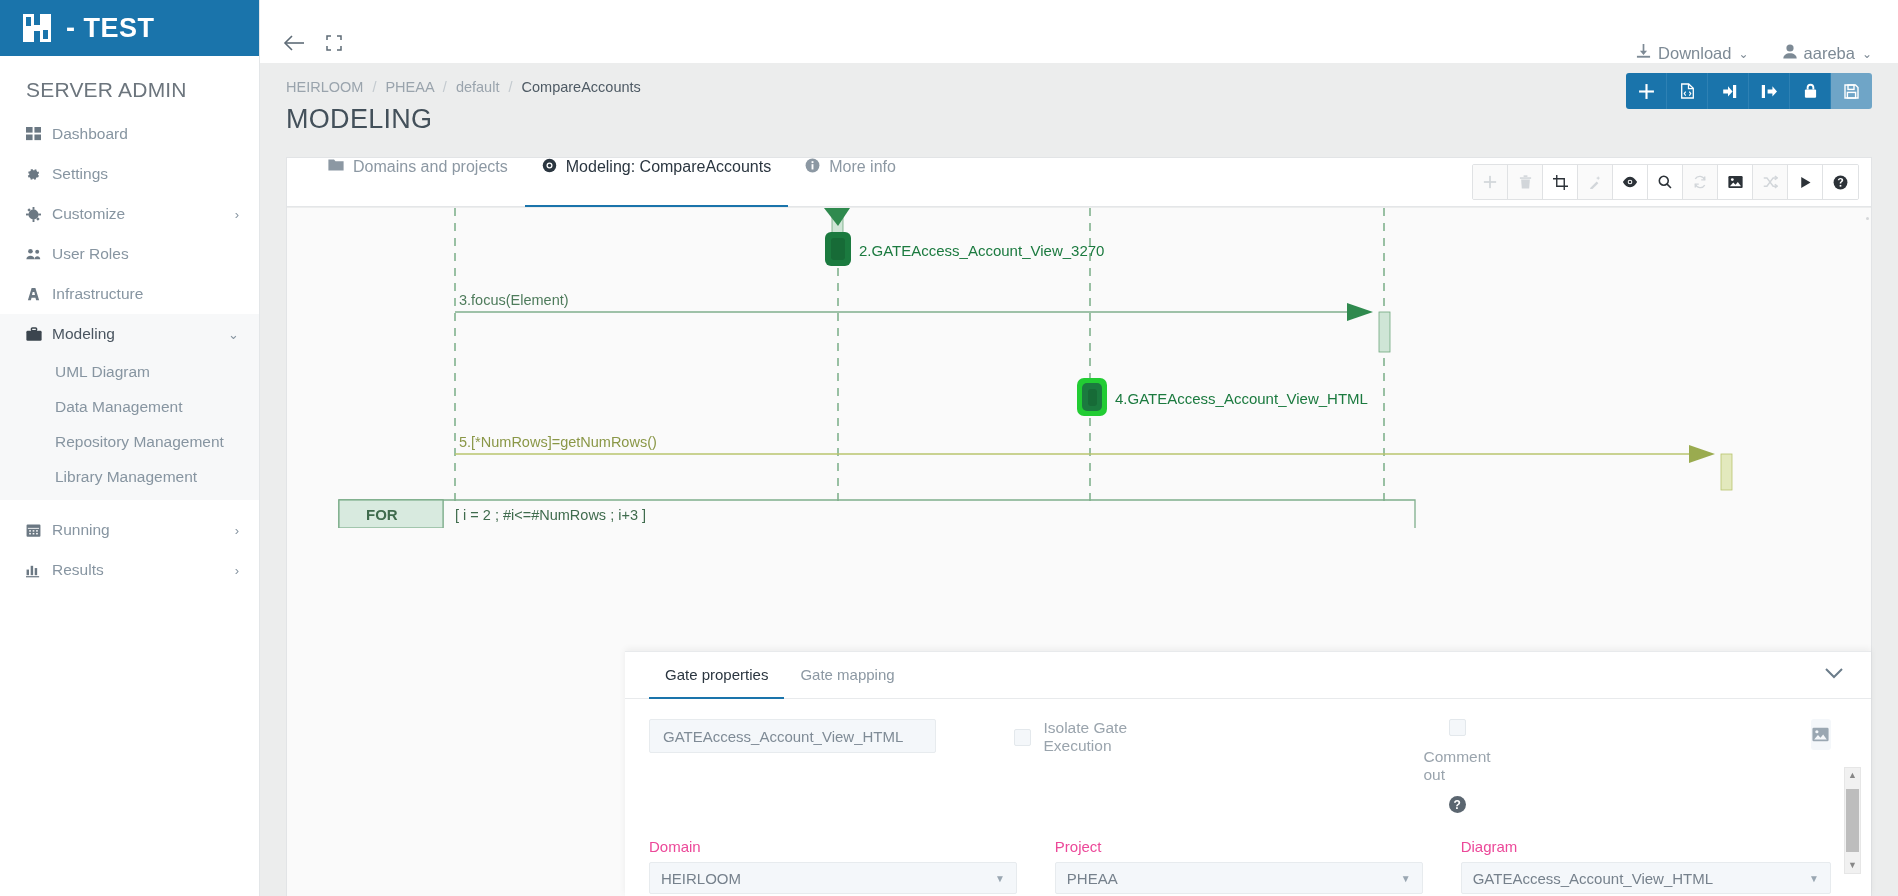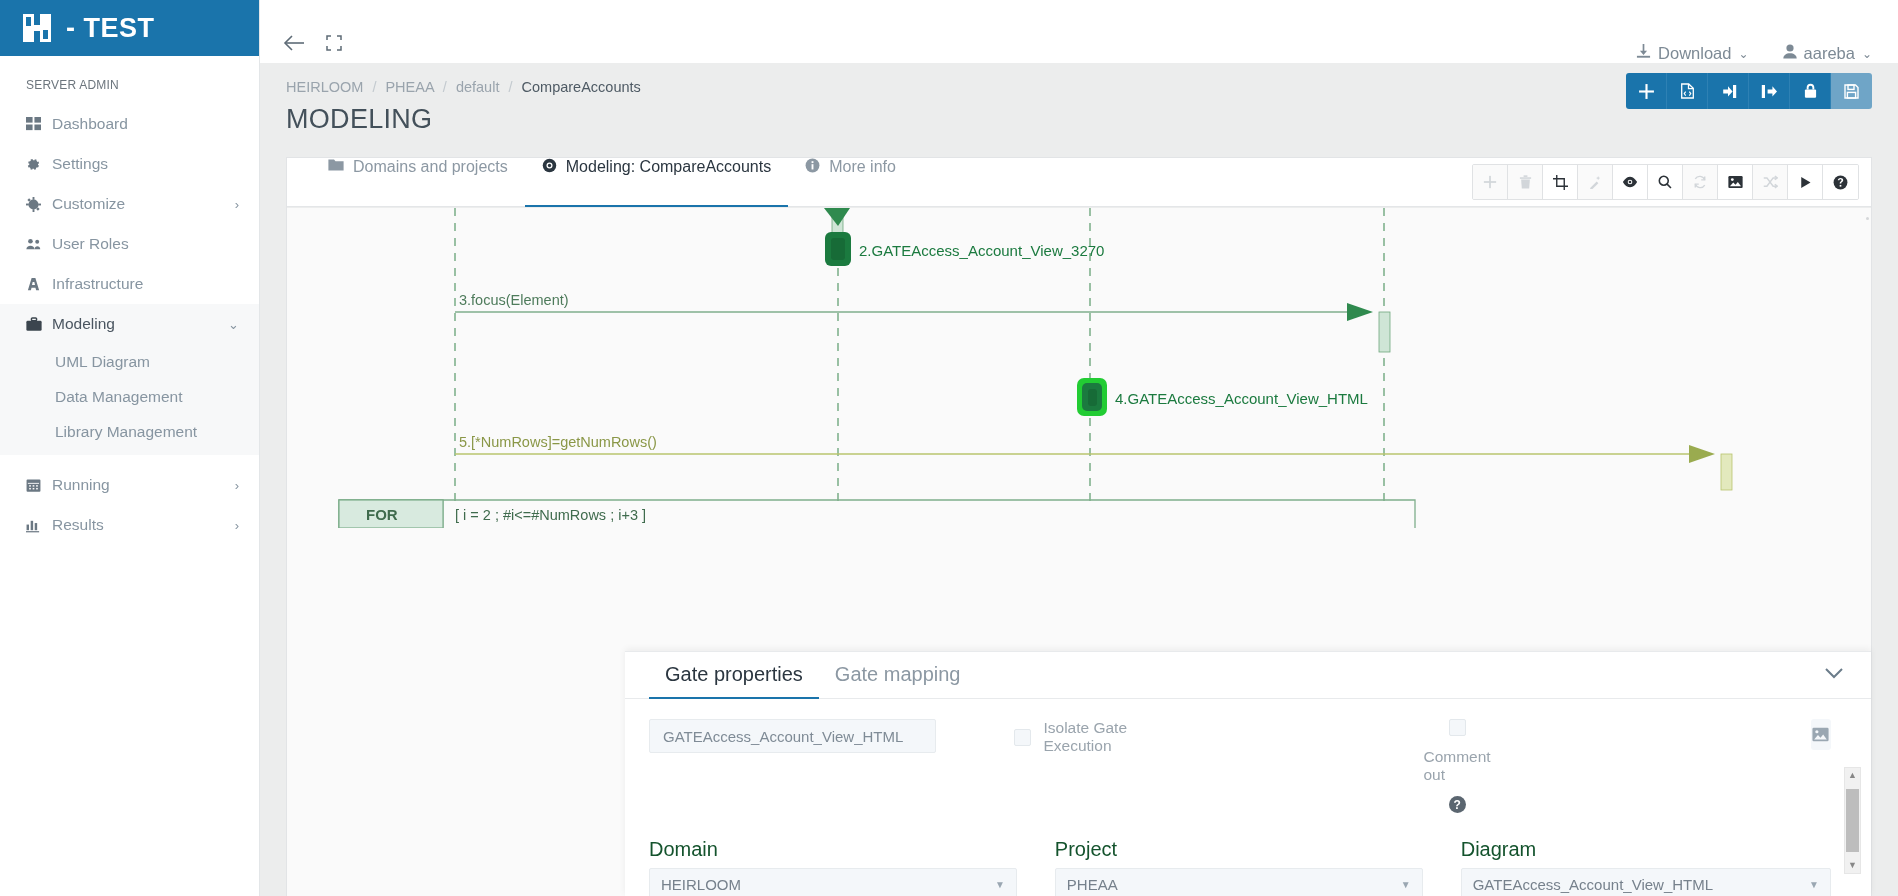--- a/index.html
+++ b/index.html
@@ -21,21 +21,21 @@
     display: flex; flex-direction: column;
   }
   .brand {
     height: 56px; background: #1a74ab; color: #fff;
     display: flex; align-items: center; padding-left: 22px; gap: 14px;
   }
   .brand-logo { width: 30px; height: 30px; position: relative; flex: 0 0 30px; }
   .brand-logo svg { display: block; }
   .brand-title { font-size: 27px; font-weight: bold; letter-spacing: .5px; }
   .side-heading {
-    padding: 22px 0 12px 26px; font-size: 12px; color: #6c757d; letter-spacing: .2px;
+    padding: 22px 0 12px 26px; font-size: 21px; color: #6c757d; letter-spacing: .2px;
   }
   .nav-item {
     display: flex; align-items: center; height: 40px;
     padding: 0 20px 0 26px; color: #8795a1; font-size: 15.5px; cursor: pointer;
     position: relative;
   }
   .nav-item .ic { width: 26px; flex: 0 0 26px; display: flex; align-items: center; color: #6b7883; }
   .nav-item .lbl { flex: 1 1 auto; }
   .nav-item .chev { color: #8795a1; font-size: 13px; line-height: 1; }
   .nav-item.active { background: #f7f8f9; color: #4a5560; }
@@ -130,21 +130,21 @@
     background: #fff; border-top: 1px solid #e8eaec;
     box-shadow: 0 -2px 7px rgba(0,0,0,.06);
     display: flex; flex-direction: column;
   }
   .props-tabs {
     height: 47px; flex: 0 0 47px; display: flex; align-items: stretch;
     padding-left: 24px; position: relative;
     border-bottom: 1px solid #e8eaec;
   }
   .ptab {
-    display: flex; align-items: center; padding: 0 16px; font-size: 20px;
+    display: flex; align-items: center; padding: 0 16px; font-size: 15px;
     color: #8c98a3; cursor: pointer; border-bottom: 2px solid transparent; margin-bottom: -1px;
   }
   .ptab.active { color: #2b3640; border-bottom-color: #1a74ab; }
   .props-collapse {
     position: absolute; right: 28px; top: 13px; color: #6b7c8a; cursor: pointer;
   }
   .props-body {
     flex: 1 1 auto; position: relative; overflow: hidden; padding: 20px 40px 0 24px;
   }
 
@@ -163,21 +163,21 @@
   .help-dot {
     width: 17px; height: 17px; border-radius: 50%; background: #5b6670; color: #fff;
     font-size: 12px; display: flex; align-items: center; justify-content: center;
     font-weight: bold; cursor: pointer;
   }
   .img-box {
     width: 33px; height: 31px; background: #f4f7fa; border-radius: 3px;
     display: flex; align-items: center; justify-content: center; color: #9aa7b2; cursor: pointer;
   }
 
-  .field-label { font-size: 20px; color: #14532d; margin-bottom: 7px; }
+  .field-label { font-size: 15px; color: #ec4899; margin-bottom: 7px; }
   .select-box {
     height: 32px; background: #f4f7fa; border: 1px solid #e7ebee; border-radius: 2px;
     display: flex; align-items: center; padding: 0 11px; color: #76818c; font-size: 15px;
     cursor: pointer; position: relative;
   }
   .select-box .sel-caret {
     position: absolute; right: 11px; color: #9aa7b2; font-size: 10px;
   }
 
   .vscroll {
@@ -283,20 +283,23 @@
     </div>
 
     <div class="nav-sub">
       <div class="nav-item">
         <span class="lbl">UML Diagram</span>
       </div>
       <div class="nav-item">
         <span class="lbl">Data Management</span>
       </div>
       <div class="nav-item">
+        <span class="lbl">Repository Management</span>
+      </div>
+      <div class="nav-item">
         <span class="lbl">Library Management</span>
       </div>
     </div>
 
     <div style="height:10px"></div>
 
     <div class="nav-item">
       <span class="ic">
         <svg width="15" height="15" viewBox="0 0 16 16" fill="currentColor">
             <rect x="0.6" y="1.6" width="14.8" height="13" rx="1"></rect>

